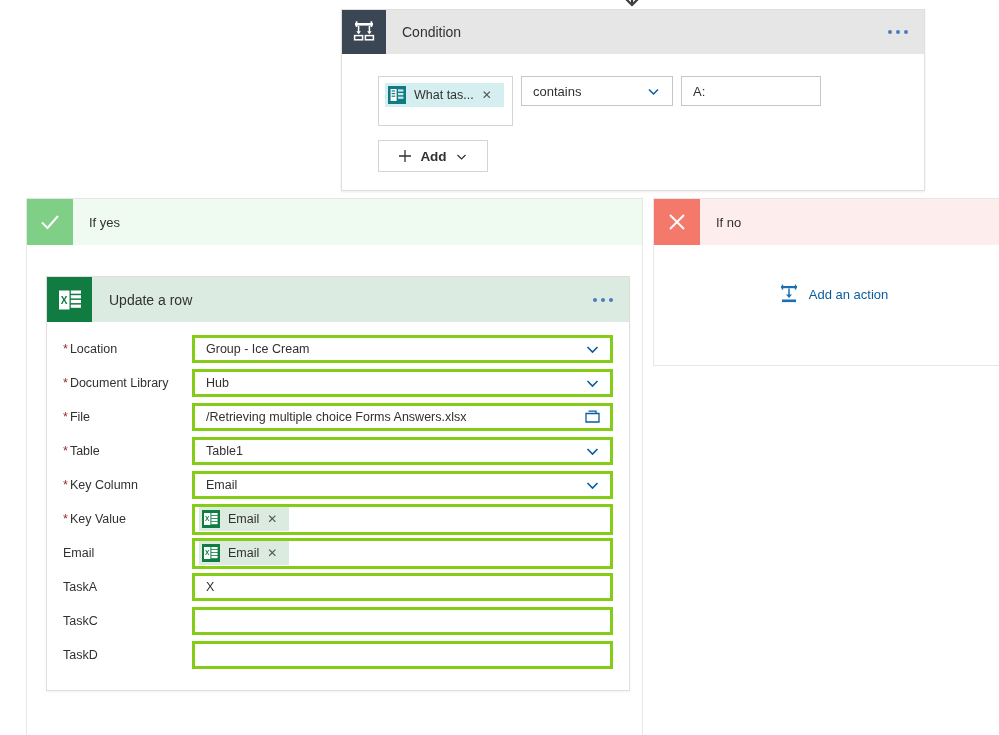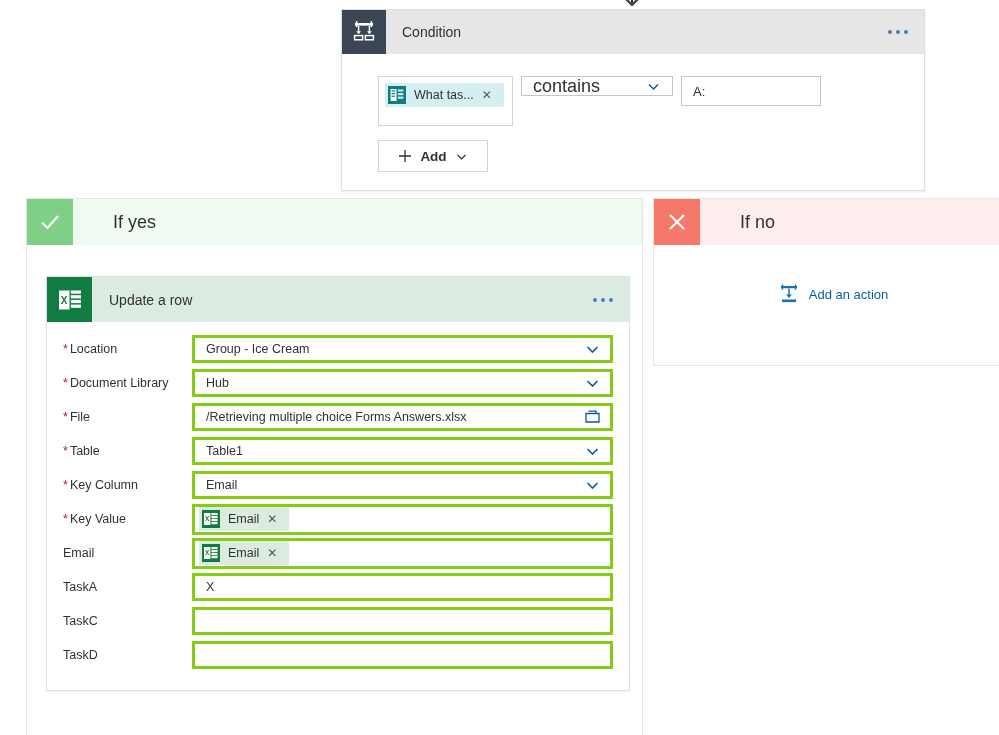--- a/index.html
+++ b/index.html
@@ -111,28 +111,28 @@
     flex: 0 0 22px;
   }
   .chip-x {
     margin-left: 8px;
     font-size: 12px;
     color: #555;
     cursor: pointer;
   }
   .cond-select {
     width: 152px;
-    height: 20px;
+    height: 30px;
     border: 1px solid #c8c6c4;
     background: #fff;
     display: flex;
     align-items: center;
     padding: 0 8px 0 11px;
     box-sizing: border-box;
-    font-size: 18px;
+    font-size: 13px;
     cursor: pointer;
     position: relative;
   }
   .cond-select .cv { flex: 1; }
   .cond-value {
     width: 140px;
     height: 30px;
     border: 1px solid #c8c6c4;
     background: #fff;
     display: flex;
@@ -179,22 +179,22 @@
     width: 46px;
     height: 46px;
     flex: 0 0 46px;
     display: flex;
     align-items: center;
     justify-content: center;
   }
   .badge-yes { background: #7fcf86; }
   .badge-no  { background: #f4796b; }
   .branch-label {
-    margin-left: 40px;
-    font-size: 18px;
+    margin-left: 16px;
+    font-size: 13px;
     color: #323130;
   }
   .add-action {
     display: flex;
     align-items: center;
     justify-content: center;
     gap: 9px;
     margin-top: 38px;
     font-size: 13px;
     color: #0b5c9e;

